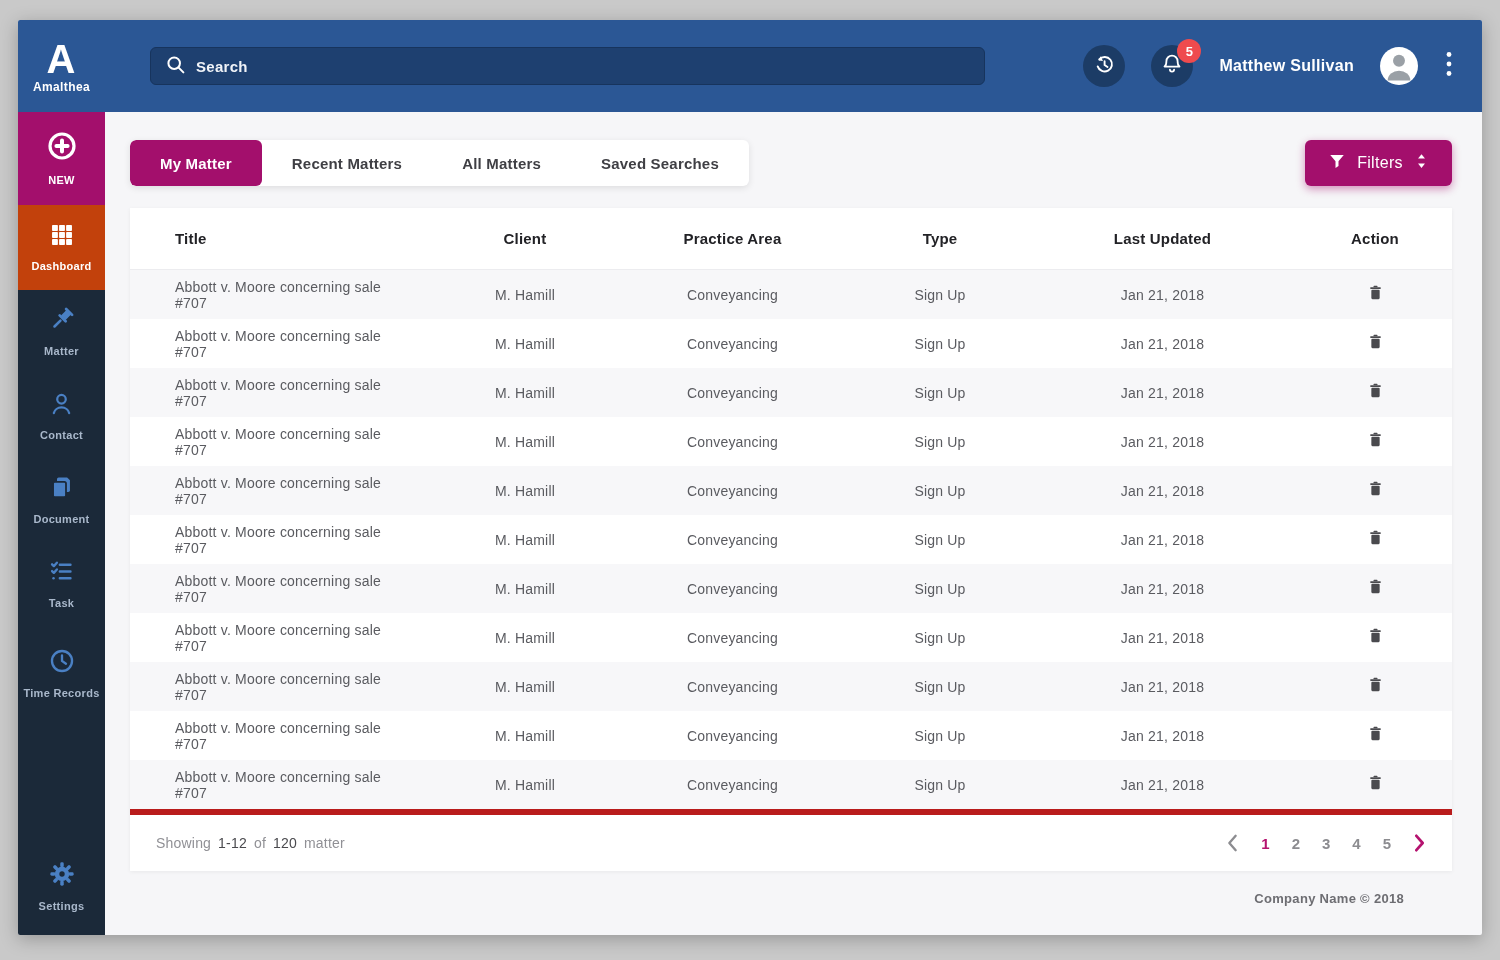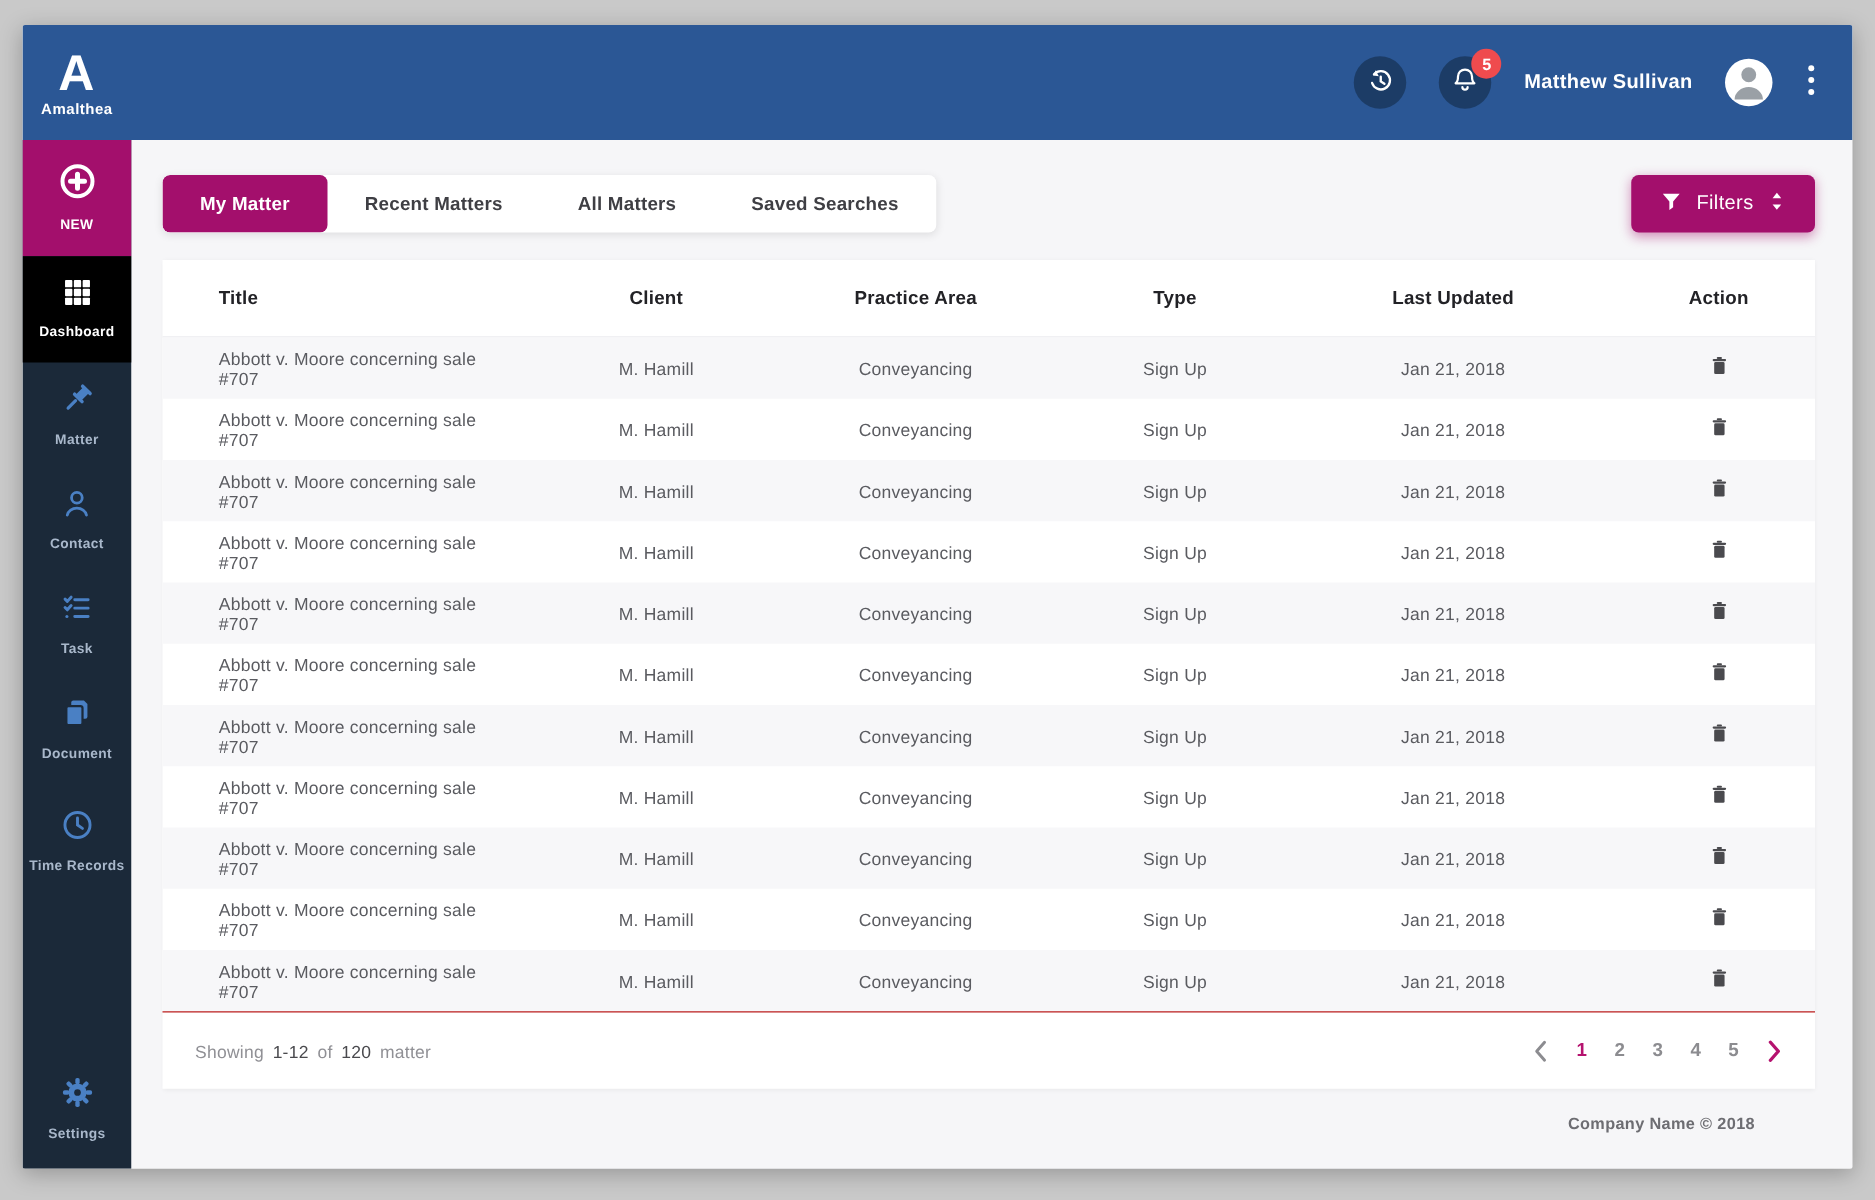--- a/index.html
+++ b/index.html
@@ -57,21 +57,21 @@
   .sidebar { width:87px; background:#1b2939; display:flex; flex-direction:column; flex-shrink:0; }
   .side-item {
     display:flex; flex-direction:column; align-items:center; justify-content:center;
     gap:8px; height:84px; cursor:pointer; flex-shrink:0;
   }
   .side-item .side-label {
     font-size:11px; font-weight:bold; color:#a9b8cb; letter-spacing:0.3px; text-align:center; line-height:1.25;
   }
   .side-item.magenta { background:#a30f6c; height:93px; }
   .side-item.magenta .side-label { color:#fff; }
-  .side-item.active { background:#000000; height:85px; }
+  .side-item.active { background:#c2410c; height:85px; }
   .side-item.active .side-label { color:#fff; }
   .side-item.tall { height:95px; }
   .side-spacer { flex:1; }
   .side-item.settings { margin-bottom:6px; }
   
   .main { flex:1; display:flex; flex-direction:column; padding:28px 30px 0 25px; min-width:0; }
   .top-row { display:flex; align-items:flex-start; }
   .tabbar {
     background:#fff; border-radius:6px; box-shadow:0 2px 7px rgba(0,0,0,0.10);
     display:flex; height:46px; overflow:hidden;
@@ -99,21 +99,21 @@
   }
   .trow > :first-child { padding-left:45px; text-align:left; }
   .trow > * { text-align:center; font-size:14px; }
   .thead { height:62px; border-bottom:1px solid #ececef; }
   .thead > div { font-weight:bold; color:#222226; font-size:15px; letter-spacing:0.2px; }
   .data-row { height:49px; color:#5a5b60; letter-spacing:0.2px; }
   .data-row:nth-child(odd) { background:#f7f7f9; }
   .trash-btn { background:none; border:none; cursor:pointer; display:inline-flex; align-items:center; justify-content:center; padding:4px; }
   
   .pager-row {
-    height:62px; border-top:1px solid #b91c1c; display:flex; align-items:center;
+    height:62px; border-top:6px solid #b91c1c; display:flex; align-items:center;
     padding:0 26px; margin-top:auto0;justify-content:center;
   }
   .showing { font-size:14px; color:#909095; display:flex; gap:7px; align-items:baseline; letter-spacing:0.2px; }
   .showing b { color:#4a4a4e; font-weight:normal; }
   .pager { margin-left:auto; display:flex; align-items:center; gap:22px; }
   .page-num { font-size:15px; color:#8c8c90; cursor:pointer; font-weight:bold; }
   .page-num.current { color:#b5136f; }
   .pg-chevron { cursor:pointer; display:flex; align-items:center; }
   
   .footer { display:flex; justify-content:flex-end; padding:20px 48px 0 0; }
@@ -123,20 +123,29 @@
 <body>
 
 <div class="app">
 
   <div class="header">
     <div class="logo-box">
       <div class="logo-letter">A</div>
       <div class="logo-name">Amalthea</div>
     </div>
 
+    <div class="search-wrap">
+      <span>
+        <svg width="21" height="21" viewBox="0 0 24 24" fill="none" stroke="#fff" stroke-width="2.3" stroke-linecap="round">
+          <circle cx="10.5" cy="10.5" r="6.6"></circle>
+            <line x1="15.6" y1="15.6" x2="21" y2="21"></line>
+        </svg>
+      </span>
+      <input class="search-input" type="text" placeholder="Search" style="">
+    </div>
 
     <div class="header-right">
       <div class="icon-circle">
         <span>
           <svg width="24" height="24" viewBox="0 0 24 24" fill="none" stroke="#fff" stroke-width="1.9" stroke-linecap="round">
             <path d="M7.2 7.4 A 7.3 7.3 0 1 1 5.7 14.4"></path>
             <path d="M8.6 4.2 L6.6 8.4 L11 8.9" fill="#fff" stroke="none"></path>
             <path d="M12.6 9.3 v 3.8 l 2.9 1.9"></path>
           </svg>
         </span>
@@ -218,38 +227,38 @@
           <svg width="27" height="27" viewBox="0 0 24 24" fill="none" stroke="#4a80c4" stroke-width="2" stroke-linecap="round">
             <circle cx="12" cy="8.2" r="3.8"></circle>
             <path d="M5.2 20.5 a6.9 6 0 0 1 13.6 0"></path>
           </svg>
         </span>
         <span class="side-label">Contact</span>
       </div>
 
       <div class="side-item">
         <span>
+          <svg width="27" height="27" viewBox="0 0 24 24">
+            <path d="M9.5 3 h7.5 l2.5 2.5 v9 a1.5 1.5 0 0 1 -1.5 1.5 h-8.5 a1.5 1.5 0 0 1 -1.5 -1.5 v-10 a1.5 1.5 0 0 1 1.5 -1.5 z" fill="#4a80c4"></path>
+            <path d="M6 7 h8.5 a1.5 1.5 0 0 1 1.5 1.5 v10.5 a1.5 1.5 0 0 1 -1.5 1.5 h-8.5 a1.5 1.5 0 0 1 -1.5 -1.5 v-10.5 a1.5 1.5 0 0 1 1.5 -1.5 z" fill="#4a80c4" stroke="#1b2939" stroke-width="1.6"></path>
+          </svg>
+        </span>
+        <span class="side-label">Document</span>
+      </div>
+
+      <div class="side-item">
+        <span>
           <svg width="27" height="27" viewBox="0 0 24 24" fill="none" stroke="#4a80c4" stroke-width="2.1" stroke-linecap="round" stroke-linejoin="round">
             <path d="M10.5 6 h9.5 M10.5 12 h9.5 M10.5 18 h9.5"></path>
             <path d="M3.6 5.6 l1.6 1.6 l2.7 -3"></path>
             <path d="M3.6 11.6 l1.6 1.6 l2.7 -3"></path>
             <circle cx="4.9" cy="18" r="1.1" fill="#4a80c4" stroke="none"></circle>
           </svg>
         </span>
         <span class="side-label">Task</span>
-      </div>
-
-      <div class="side-item">
-        <span>
-          <svg width="27" height="27" viewBox="0 0 24 24">
-            <path d="M9.5 3 h7.5 l2.5 2.5 v9 a1.5 1.5 0 0 1 -1.5 1.5 h-8.5 a1.5 1.5 0 0 1 -1.5 -1.5 v-10 a1.5 1.5 0 0 1 1.5 -1.5 z" fill="#4a80c4"></path>
-            <path d="M6 7 h8.5 a1.5 1.5 0 0 1 1.5 1.5 v10.5 a1.5 1.5 0 0 1 -1.5 1.5 h-8.5 a1.5 1.5 0 0 1 -1.5 -1.5 v-10.5 a1.5 1.5 0 0 1 1.5 -1.5 z" fill="#4a80c4" stroke="#1b2939" stroke-width="1.6"></path>
-          </svg>
-        </span>
-        <span class="side-label">Document</span>
       </div>
 
       <div class="side-item tall">
         <span>
           <svg width="28" height="28" viewBox="0 0 24 24" fill="none" stroke="#4a80c4" stroke-width="2" stroke-linecap="round">
             <circle cx="12" cy="12" r="8.6"></circle>
             <path d="M12 7.2 v4.8 l3.4 2.3"></path>
           </svg>
         </span>
         <span class="side-label">Time Records</span>

